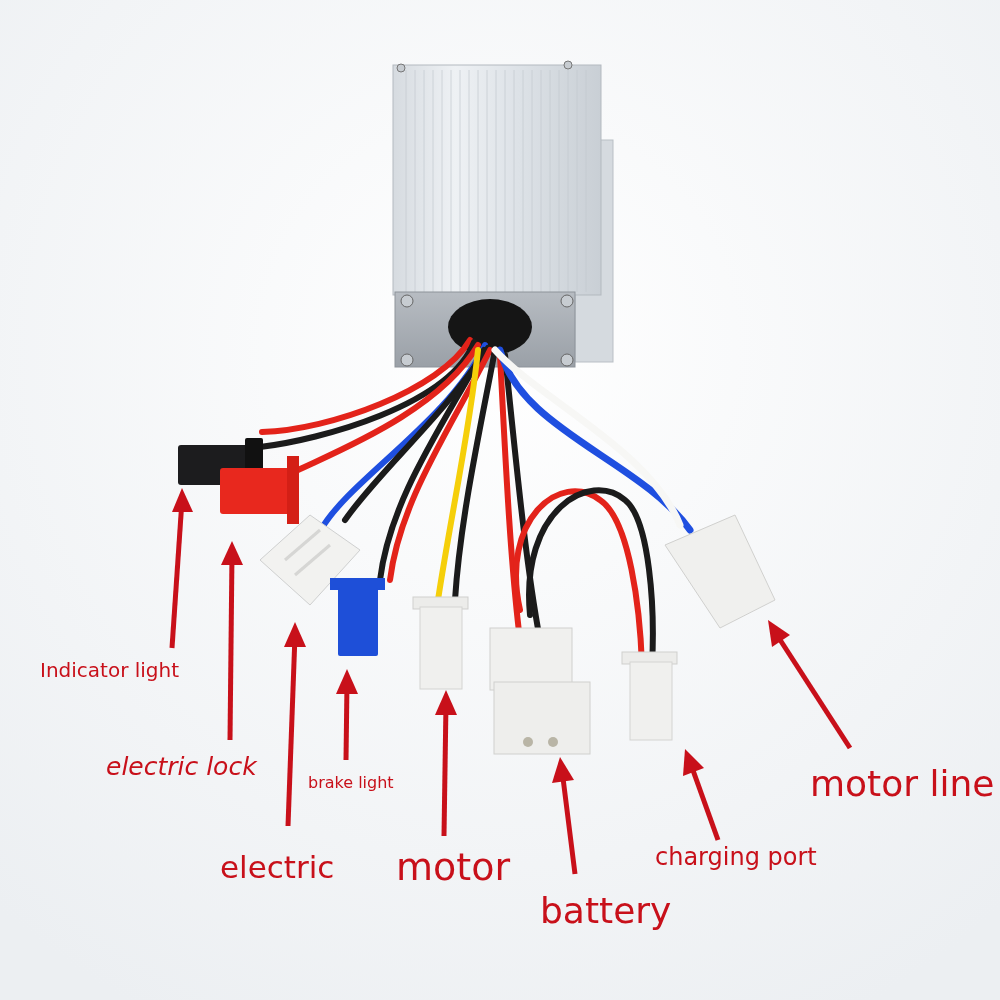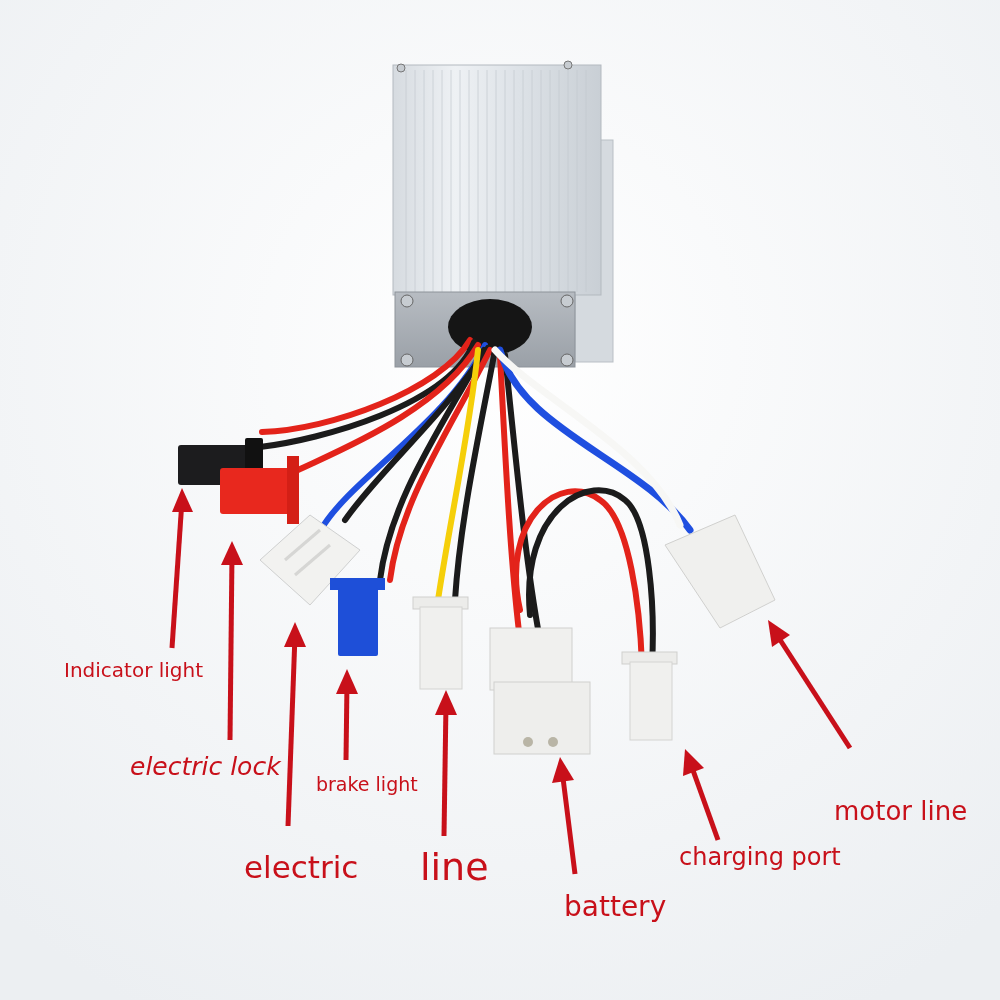--- a/index.html
+++ b/index.html
@@ -1,18 +1,18 @@
 <!DOCTYPE html>
 <html><head>
 <meta charset="utf-8">
 <style>
   html,body{margin:0;padding:0;}
   body{width:1000px;height:1000px;overflow:hidden;background:#f4f6f8;position:relative;font-family:"DejaVu Sans","Liberation Sans",sans-serif;}
   #scene{position:absolute;left:0;top:0;width:1000px;height:1000px;}
-  .lbl{position:absolute;color:#c8101a;white-space:nowrap;line-height:1;margin-left:24px;}
+  .lbl{position:absolute;color:#c8101a;white-space:nowrap;line-height:1;}
 </style>
 </head>
 <body>
 
 <svg id="scene" viewBox="0 0 1000 1000" xmlns="http://www.w3.org/2000/svg">
   <defs>
     <radialGradient id="bg" cx="50%" cy="35%" r="75%">
       <stop offset="0%" stop-color="#ffffff"></stop>
       <stop offset="100%" stop-color="#eceff2"></stop>
     </radialGradient>
@@ -116,18 +116,18 @@
       <polygon points="560,757 552,783 574,780" stroke="none"></polygon>
     <line x1="718" y1="840" x2="690" y2="762"></line>
       <polygon points="685,749 683,776 704,768" stroke="none"></polygon>
     <line x1="850" y1="748" x2="775" y2="632"></line>
       <polygon points="768,620 772,647 790,635" stroke="none"></polygon>
   </g>
 </svg>
 
 <div class="lbl" style="left:40px;top:660px;font-size:20px;">Indicator light</div>
 <div class="lbl" style="left:106px;top:754px;font-size:25px;font-style:italic;">electric lock</div>
-<div class="lbl" style="left:292px;top:775px;font-size:19px;">brake light</div>
+<div class="lbl" style="left:308px;top:775px;font-size:16px;">brake light</div>
 <div class="lbl" style="left:220px;top:852px;font-size:31px;">electric</div>
-<div class="lbl" style="left:396px;top:848px;font-size:38px;">line</div>
-<div class="lbl" style="left:540px;top:893px;font-size:28px;">battery</div>
+<div class="lbl" style="left:396px;top:848px;font-size:38px;">motor</div>
+<div class="lbl" style="left:540px;top:893px;font-size:36px;">battery</div>
 <div class="lbl" style="left:655px;top:845px;font-size:24px;text-align:right;">charging port</div>
-<div class="lbl" style="left:810px;top:798px;font-size:26px;">motor line</div>
+<div class="lbl" style="left:810px;top:766px;font-size:36px;">motor line</div>
 
 </body></html>

